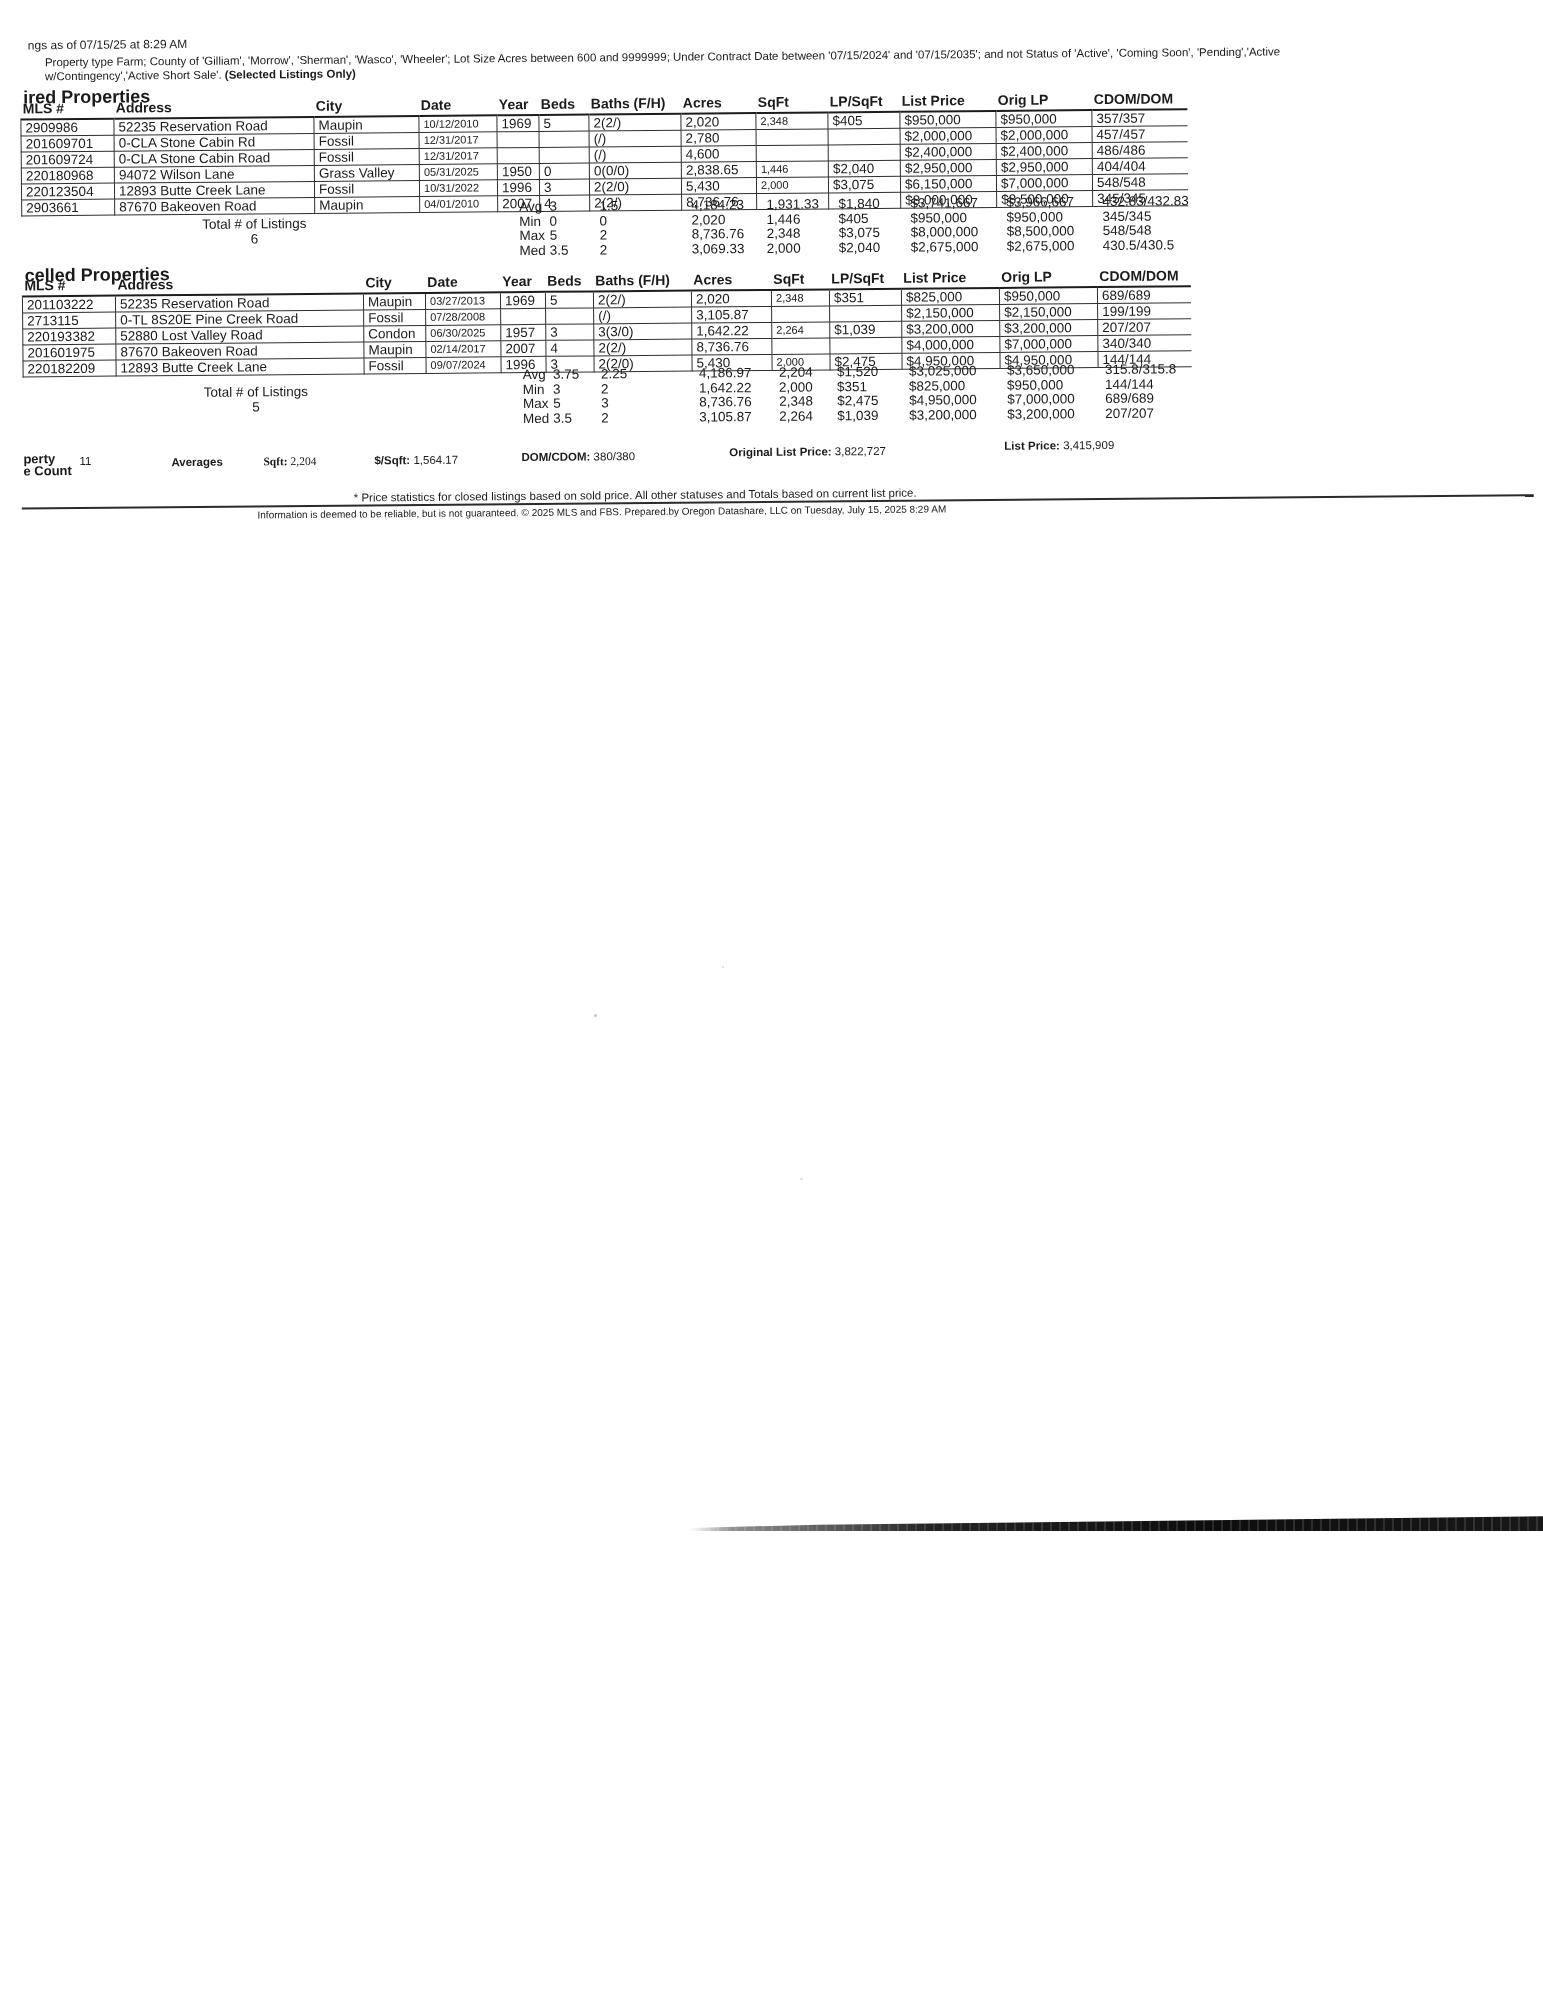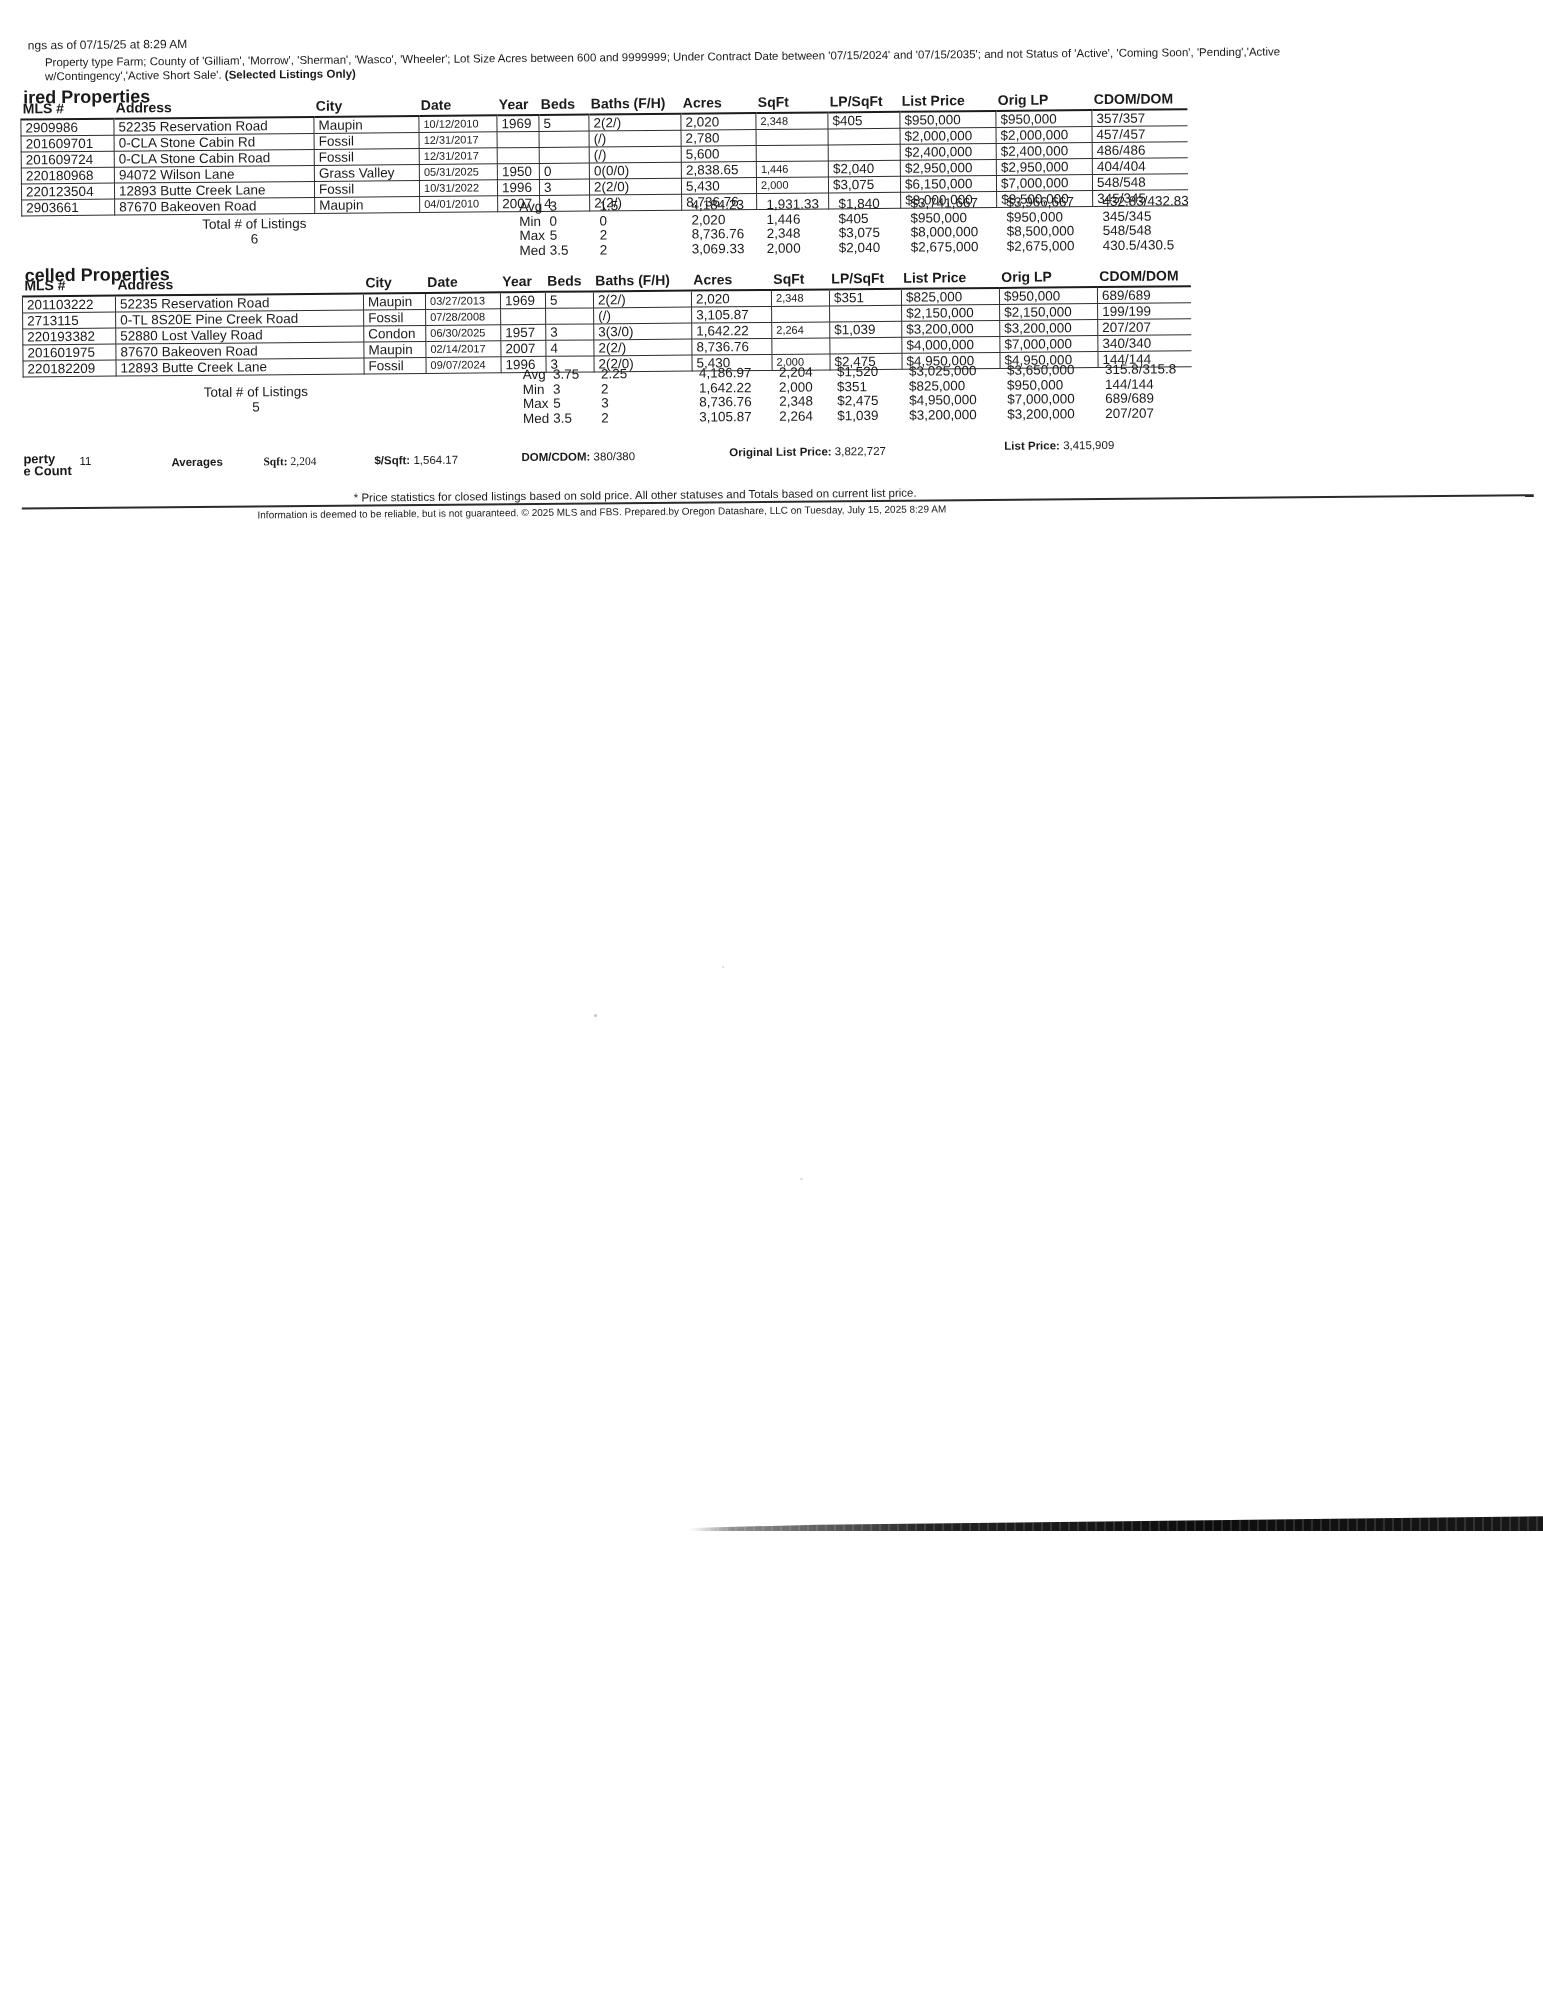--- a/index.html
+++ b/index.html
@@ -124,21 +124,21 @@
               <td>457/457</td>
             </tr>
             <tr>
               <td>201609724</td>
               <td>0-CLA Stone Cabin Road</td>
               <td>Fossil</td>
               <td class="small">12/31/2017</td>
               <td></td>
               <td></td>
               <td>(/)</td>
-              <td>5,600</td>
+              <td>4,600</td>
               <td class="small"></td>
               <td></td>
               <td>$2,400,000</td>
               <td>$2,400,000</td>
               <td>486/486</td>
             </tr>
             <tr>
               <td>220180968</td>
               <td>94072 Wilson Lane</td>
               <td>Grass Valley</td>

